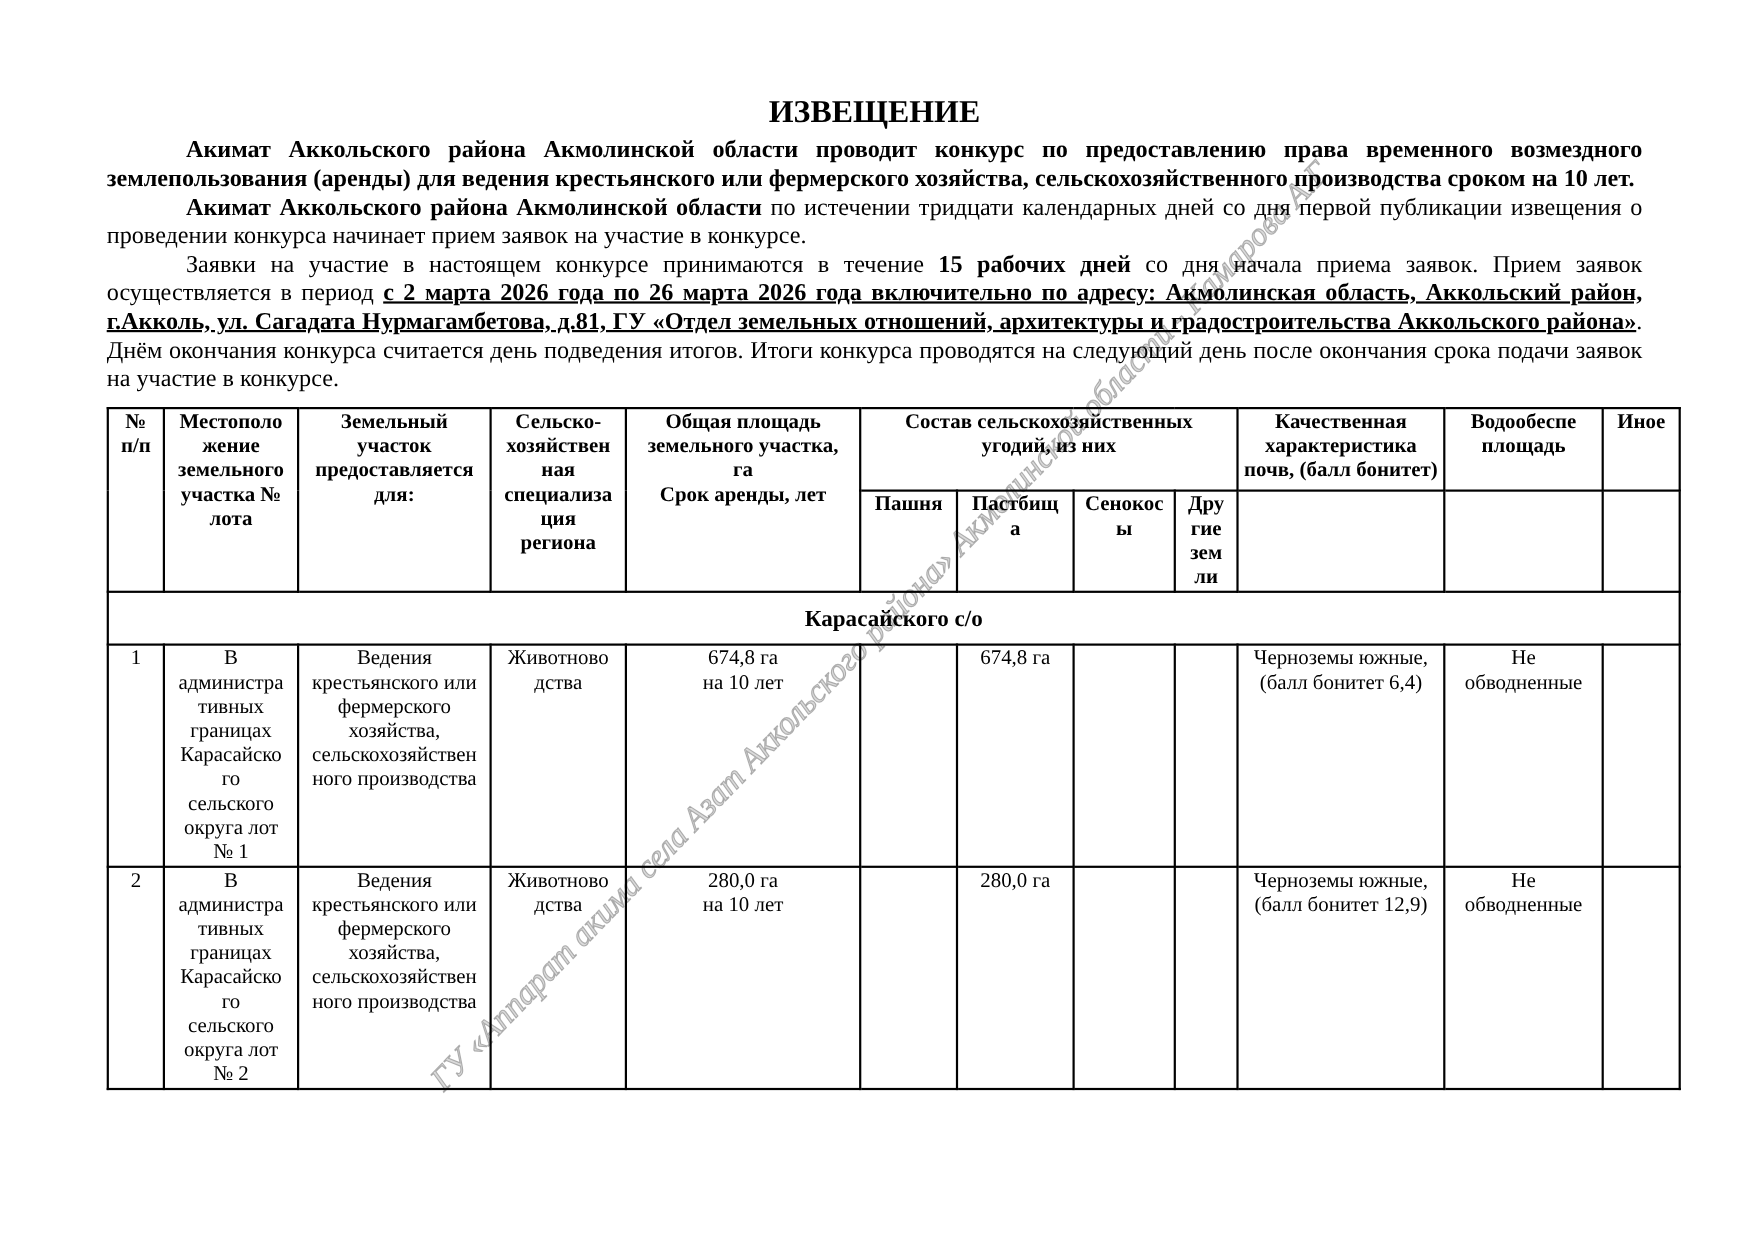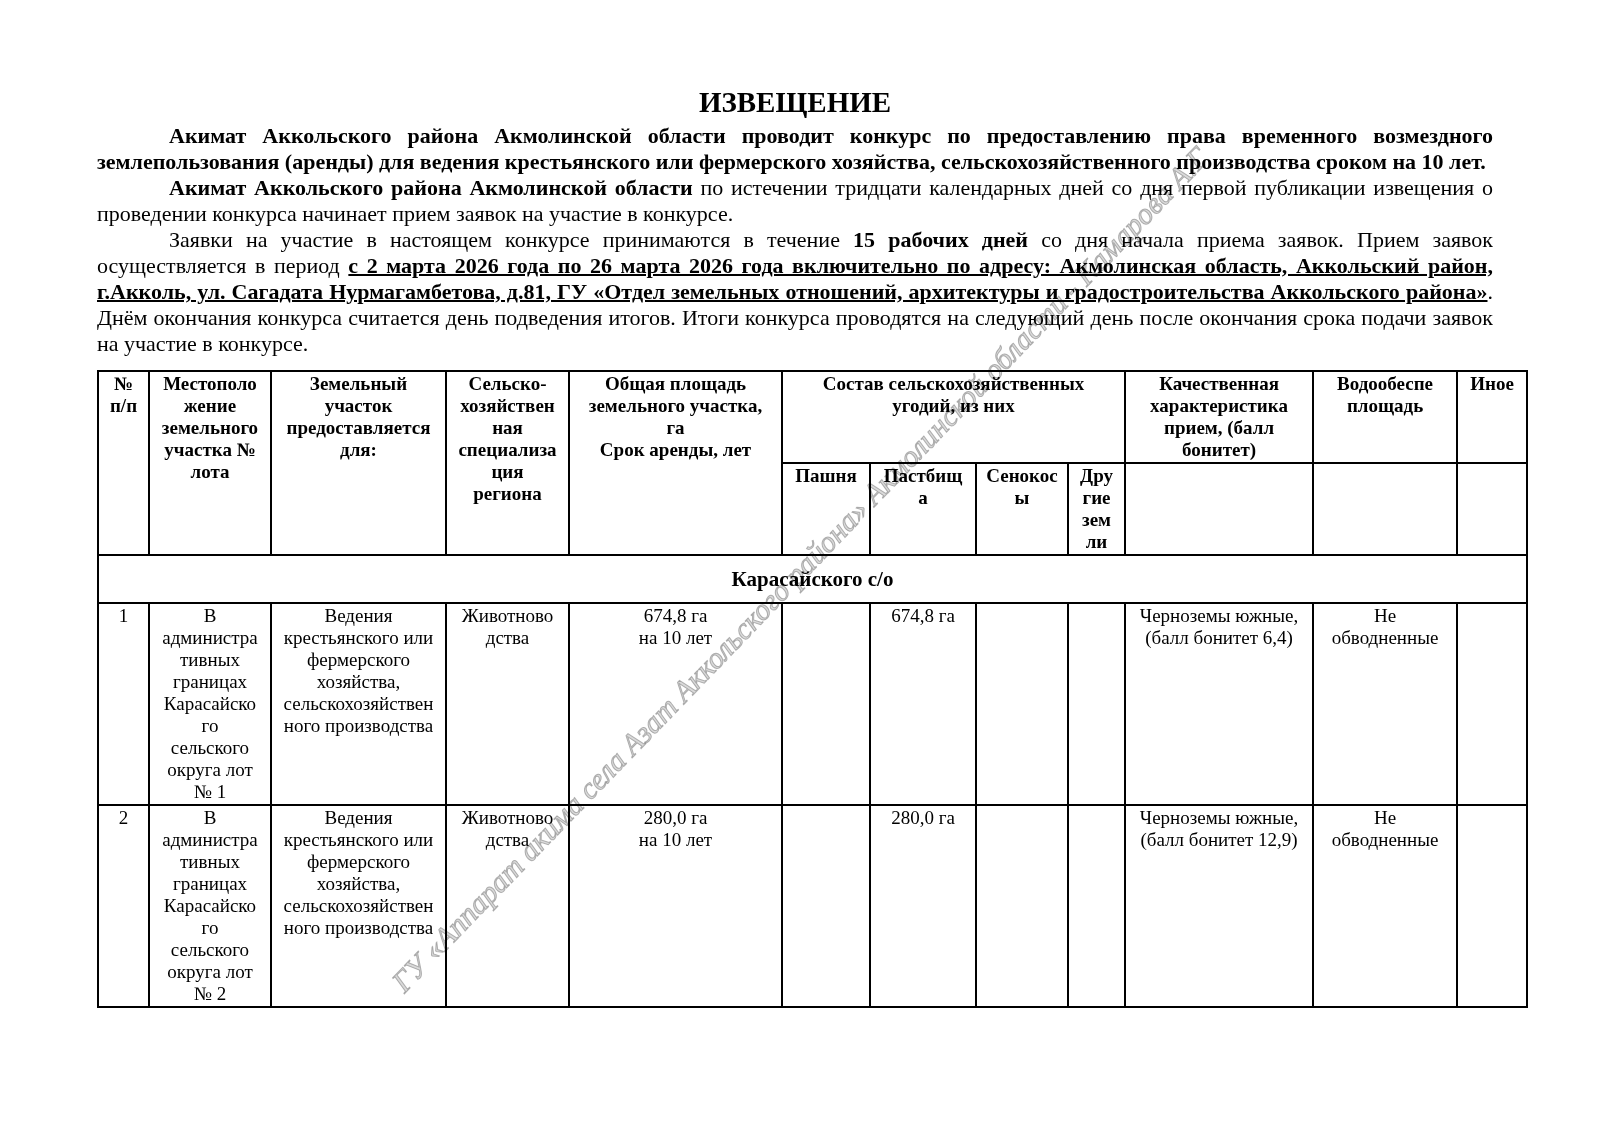--- a/index.html
+++ b/index.html
@@ -110,21 +110,21 @@
 ция
 региона</td>
           <td rowspan="2">Общая площадь
 земельного участка,
 га
 Срок аренды, лет</td>
           <td colspan="4" class="comp">Состав сельскохозяйственных
 угодий, из них</td>
           <td>Качественная
 характеристика
-прием, (балл бонитет)</td>
+почв, (балл бонитет)</td>
           <td>Водообеспе
 площадь</td>
           <td>Иное</td>
         </tr>
         <tr class="head h2">
           <td>Пашня</td>
           <td>Пастбищ
 а</td>
           <td>Сенокос
 ы</td>

